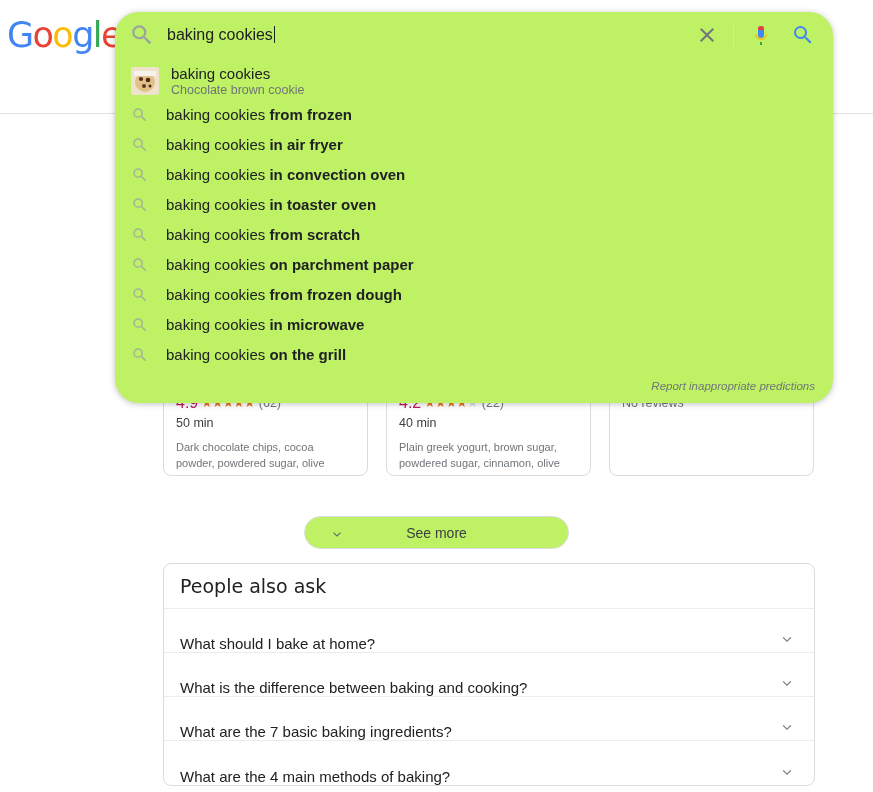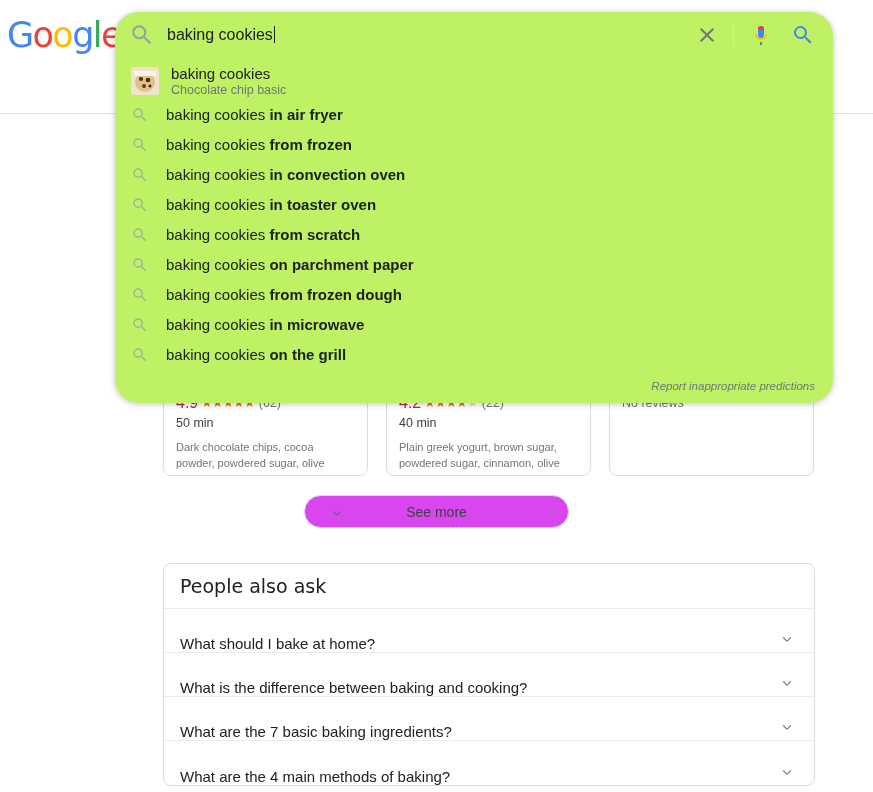--- a/index.html
+++ b/index.html
@@ -106,24 +106,24 @@
   .rate-count { color: #70757a; margin-left: 4px; font-size: 12.5px; }
   .noreviews { font-size: 12.5px; color: #70757a; line-height: 16px; }
   .card-time { font-size: 12.5px; color: #3c4043; margin-top: 5px; }
   .card-ings { font-size: 11px; color: #70757a; line-height: 16px; margin-top: 9px; }
 
   
   .seemore-wrap { position: absolute; left: 0; top: 495px; width: 873px; display: flex; justify-content: center; }
   .seemore {
     width: 265px; height: 33px;
     border: 1px solid #dadce0; border-radius: 18px;
-    background: #d946ef;
+    background: #bef264;
     display: flex; align-items: center; justify-content: center;
     position: relative; cursor: pointer;
-    font-size: 14px; color: #3c4043;
+    font-size: 14px; color: #3c4043; margin-top: 21px;
   }
   .seemore .chev { position: absolute; left: 24px; top: 9px; }
 
   
   .paa {
     position: absolute; left: 163px; top: 563px;
     width: 652px;
     border: 1px solid #dadce0; border-radius: 8px;
     background: #fff; overflow: hidden;
   }
@@ -280,36 +280,36 @@
             <circle cx="14" cy="15" r="10" fill="#e2c189"></circle>
             <circle cx="10" cy="12" r="2.1" fill="#55301a"></circle>
             <circle cx="17" cy="13" r="2.3" fill="#4a2a16"></circle>
             <circle cx="13" cy="19" r="2" fill="#5c3620"></circle>
             <circle cx="19" cy="19" r="1.5" fill="#4a2a16"></circle>
             <path d="M3 4h22v5H3z" fill="#f7f3ec"></path>
           </svg>
         </span>
         <span class="sugg-two">
           <span class="sugg-txt">baking cookies</span>
-          <span class="sugg-sub">Chocolate chip basic</span>
-        </span>
+          <span class="sugg-sub">Chocolate brown cookie</span>
+        </span>
+      </div>
+
+      <div class="sugg">
+        <span class="sugg-ico"><svg width="18" height="18" viewBox="0 0 24 24">
+              <path d="M15.5 14h-.79l-.28-.27A6.47 6.47 0 0 0 16 9.5 6.5 6.5 0 1 0 9.5 16c1.61 0 3.09-.59 4.23-1.57l.27.28v.79l5 4.99L20.49 19zm-6 0C7.01 14 5 11.99 5 9.5S7.01 5 9.5 5 14 7.01 14 9.5 11.99 14 9.5 14z" fill="#9aa0a6"></path>
+            </svg></span>
+        <span class="sugg-txt"><span>baking cookies </span><b>from frozen</b></span>
       </div>
 
       <div class="sugg">
         <span class="sugg-ico"><svg width="18" height="18" viewBox="0 0 24 24">
               <path d="M15.5 14h-.79l-.28-.27A6.47 6.47 0 0 0 16 9.5 6.5 6.5 0 1 0 9.5 16c1.61 0 3.09-.59 4.23-1.57l.27.28v.79l5 4.99L20.49 19zm-6 0C7.01 14 5 11.99 5 9.5S7.01 5 9.5 5 14 7.01 14 9.5 11.99 14 9.5 14z" fill="#9aa0a6"></path>
             </svg></span>
         <span class="sugg-txt"><span>baking cookies </span><b>in air fryer</b></span>
-      </div>
-
-      <div class="sugg">
-        <span class="sugg-ico"><svg width="18" height="18" viewBox="0 0 24 24">
-              <path d="M15.5 14h-.79l-.28-.27A6.47 6.47 0 0 0 16 9.5 6.5 6.5 0 1 0 9.5 16c1.61 0 3.09-.59 4.23-1.57l.27.28v.79l5 4.99L20.49 19zm-6 0C7.01 14 5 11.99 5 9.5S7.01 5 9.5 5 14 7.01 14 9.5 11.99 14 9.5 14z" fill="#9aa0a6"></path>
-            </svg></span>
-        <span class="sugg-txt"><span>baking cookies </span><b>from frozen</b></span>
       </div>
 
       <div class="sugg">
         <span class="sugg-ico"><svg width="18" height="18" viewBox="0 0 24 24">
               <path d="M15.5 14h-.79l-.28-.27A6.47 6.47 0 0 0 16 9.5 6.5 6.5 0 1 0 9.5 16c1.61 0 3.09-.59 4.23-1.57l.27.28v.79l5 4.99L20.49 19zm-6 0C7.01 14 5 11.99 5 9.5S7.01 5 9.5 5 14 7.01 14 9.5 11.99 14 9.5 14z" fill="#9aa0a6"></path>
             </svg></span>
         <span class="sugg-txt"><span>baking cookies </span><b>in convection oven</b></span>
       </div>
 
       <div class="sugg">

